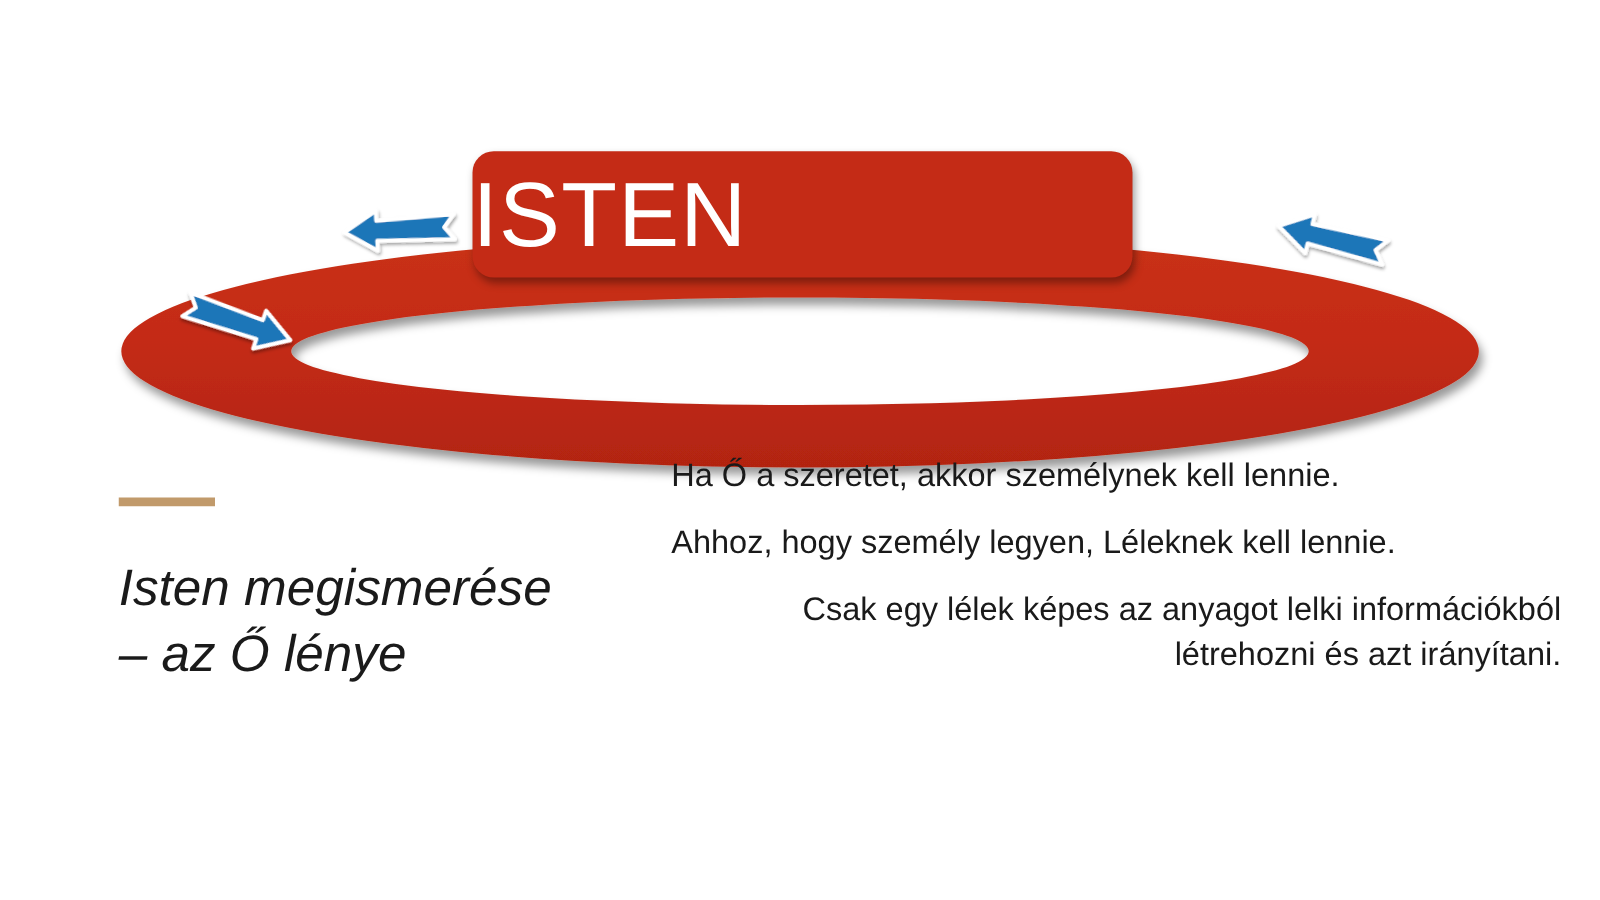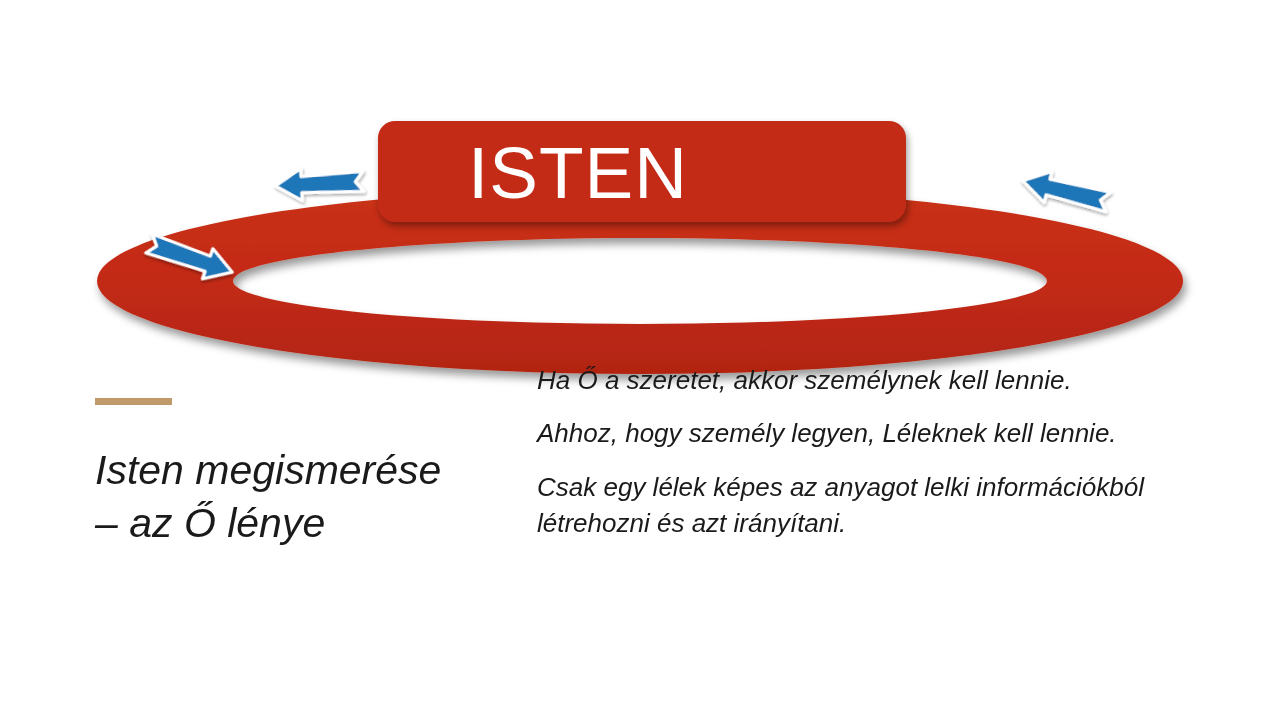--- a/index.html
+++ b/index.html
@@ -56,21 +56,20 @@
     border-radius: 17px;
     box-shadow: 2px 4px 7px rgba(0,0,0,0.38);
     z-index: 5;
   }
   #isten-label {
     position: absolute;
     left: 0;
     right: 0;
     top: 50%;
     transform: translateY(-50%);
-    text-align: center;
     padding-right: 128px;
     color: #ffffff;
     font-family: "Liberation Sans", sans-serif;
     font-weight: 300;
     font-size: 73px;
     line-height: 1;
     letter-spacing: 1px;
   }
 
   
@@ -103,23 +102,22 @@
     top: 362px;
     width: 712px;
   }
   #body-block p {
     margin: 0 0 17px 0;
     font-family: "Liberation Sans", sans-serif;
     font-weight: 300;
     font-size: 26px;
     line-height: 1.40;
     color: #1A1A1A;
-    font-style: italic;
   }
-  #body-block p:last-child { margin-bottom: 0; }
+  #body-block p:last-child { margin-bottom: 0; text-align: right; }
 </style>
 </head>
 <body>
 
 <div id="slide">
 
   <div id="diagram">
     <svg viewBox="0 0 1140 250" xmlns="http://www.w3.org/2000/svg" aria-hidden="true">
       <defs>
 

